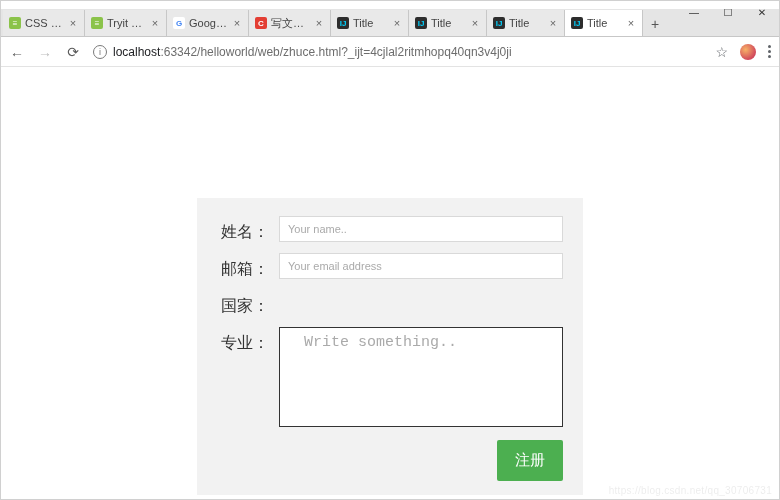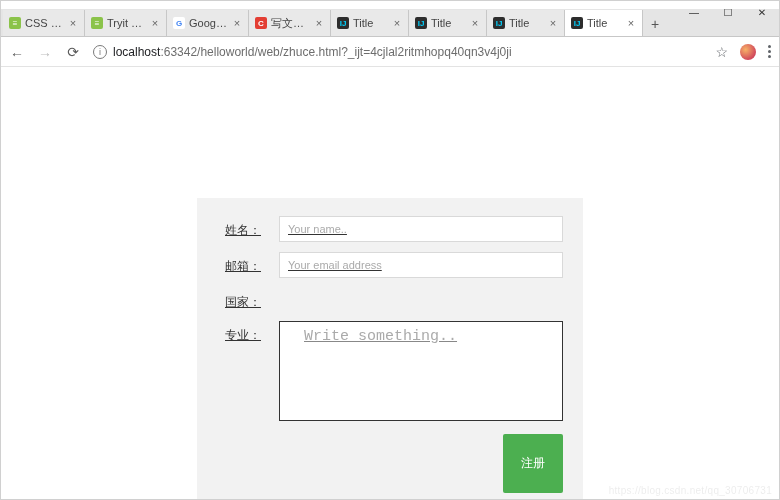--- a/index.html
+++ b/index.html
@@ -94,41 +94,40 @@
     display: flex; justify-content: center; align-items: flex-start;
   }
   .form-wrap {
     margin-top: 130px;
     width: 386px;
     background: #f2f2f2;
     padding: 18px 20px 14px 20px;
   }
   .row { display: flex; align-items: flex-start; margin-bottom: 10px; }
   .row label {
-    width: 52px; text-align: center; font-size: 12px; color: #333;
+    width: 52px; text-align: right; font-size: 16px; color: #333;
     padding-top: 6px;
-    text-decoration: underline;
   }
   .row .control { flex: 1; margin-left: 10px; }
   .fld {
     width: 100%; height: 26px; padding: 4px 8px;
     border: 1px solid #d9d9d9; background: #fff;
-    font-size: 11px; color: #333; font-family: inherit; text-decoration: underline;
+    font-size: 11px; color: #333; font-family: inherit;
   }
   .fld::placeholder { color: #aaa; }
   select.fld { height: 28px; border: 1.5px solid #333; font-size: 12px; }
   textarea.fld {
     height: 100px; border: 1.5px solid #333; resize: none;
     font-family: "Courier New", monospace; font-size: 15px; color: #888;
     padding: 6px 24px;
   }
   .actions { display: flex; justify-content: flex-end; margin-top: 6px; }
   .submit {
     background: #4caf50; color: #fff; border: none;
-    padding: 21px 18px; font-size: 12px; border-radius: 2px;
+    padding: 11px 18px; font-size: 15px; border-radius: 2px;
   }
   .watermark {
     position: absolute; right: 6px; bottom: 2px;
     font-size: 10px; color: rgba(0,0,0,0.08);
     letter-spacing: .3px;
   }
 </style>
 </head>
 <body>
 

